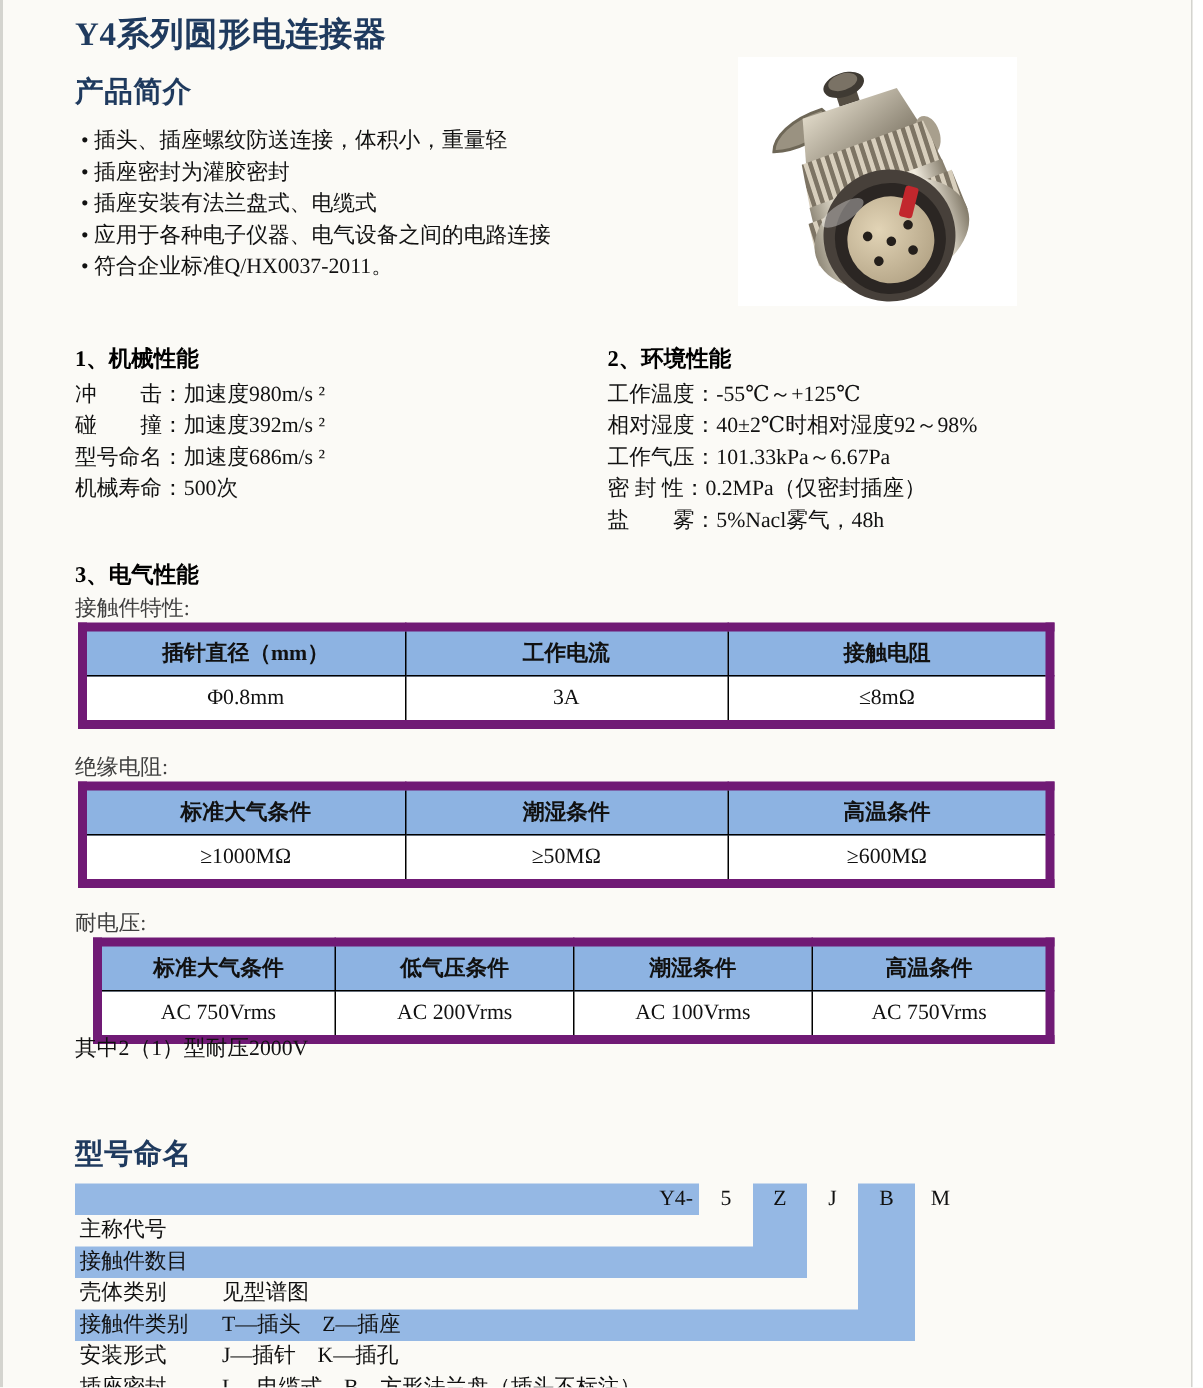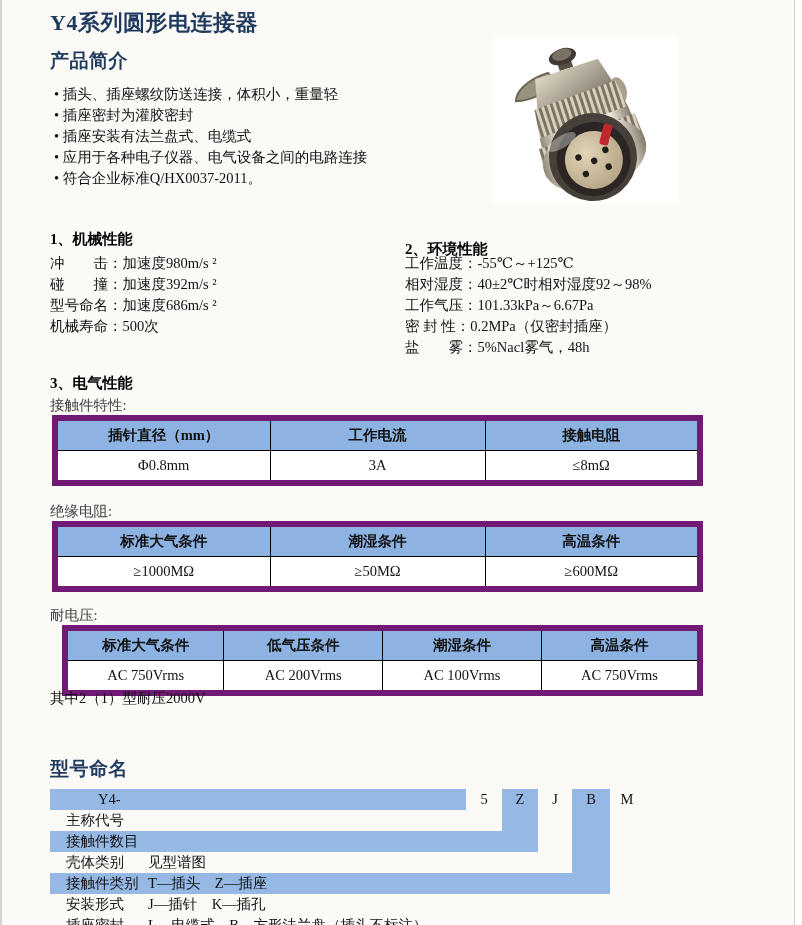--- a/index.html
+++ b/index.html
@@ -48,23 +48,23 @@
   .diagram{position:absolute;left:50px;top:789px;width:740px;height:126px;}
   .nband,.ncol{position:absolute;background:#95b8e4;}
   .nband{height:21px;left:0;}
   .band-1{top:0;width:416px;}
   .band-3{top:42px;width:488px;}
   .band-5{top:84px;width:560px;}
   .ncol-z{left:452px;top:0;width:36px;height:63px;}
   .ncol-b{left:522px;top:0;width:38px;height:105px;}
   .nrow{position:absolute;left:0;width:740px;height:21px;line-height:21px;font-size:14.5px;white-space:pre;}
   .r0{top:0;} .r1{top:21px;} .r2{top:42px;} .r3{top:63px;} .r4{top:84px;} .r5{top:105px;}
-  .nlabel{position:absolute;left:16px;}
+  .nlabel{position:absolute;left:3px;}
   .ndesc{position:absolute;left:98px;}
-  .nprefix{position:absolute;top:0;left:0;width:412px;height:21px;line-height:21px;text-align:left;font-size:14.5px;padding-left:48px;}
+  .nprefix{position:absolute;top:0;left:0;width:412px;height:21px;line-height:21px;text-align:right;font-size:14.5px;}
   .ncode{position:absolute;top:0;height:21px;line-height:21px;text-align:center;font-size:14.5px;}
   .c5{left:416px;width:36px;}
   .cz{left:452px;width:36px;}
   .cj{left:488px;width:34px;}
   .cb{left:522px;width:38px;}
   .cm{left:560px;width:34px;}
 
   .photo-wrap{position:absolute;left:492px;top:38px;width:186px;height:166px;background:#fff;}
 </style>
 </head>
@@ -138,21 +138,21 @@
 
 
   <div class="sub-heading" style="left:50px;top:230px;">1、机械性能</div>
   <div class="spec-list" style="left:50px;top:253px;">
       <div class="body-line">冲　　击：加速度980m/s ²</div>
       <div class="body-line">碰　　撞：加速度392m/s ²</div>
       <div class="body-line">型号命名：加速度686m/s ²</div>
       <div class="body-line">机械寿命：500次</div>
     </div>
 
-  <div class="sub-heading" style="left:405px;top:240px;">2、环境性能</div>
+  <div class="sub-heading" style="left:405px;top:230px;">2、环境性能</div>
   <div class="spec-list" style="left:405px;top:253px;">
       <div class="body-line">工作温度：-55℃～+125℃</div>
       <div class="body-line">相对湿度：40±2℃时相对湿度92～98%</div>
       <div class="body-line">工作气压：101.33kPa～6.67Pa</div>
       <div class="body-line">密 封 性：0.2MPa（仅密封插座）</div>
       <div class="body-line">盐　　雾：5%Nacl雾气，48h</div>
     </div>
 
   <div class="sub-heading" style="left:50px;top:374px;">3、电气性能</div>
 

